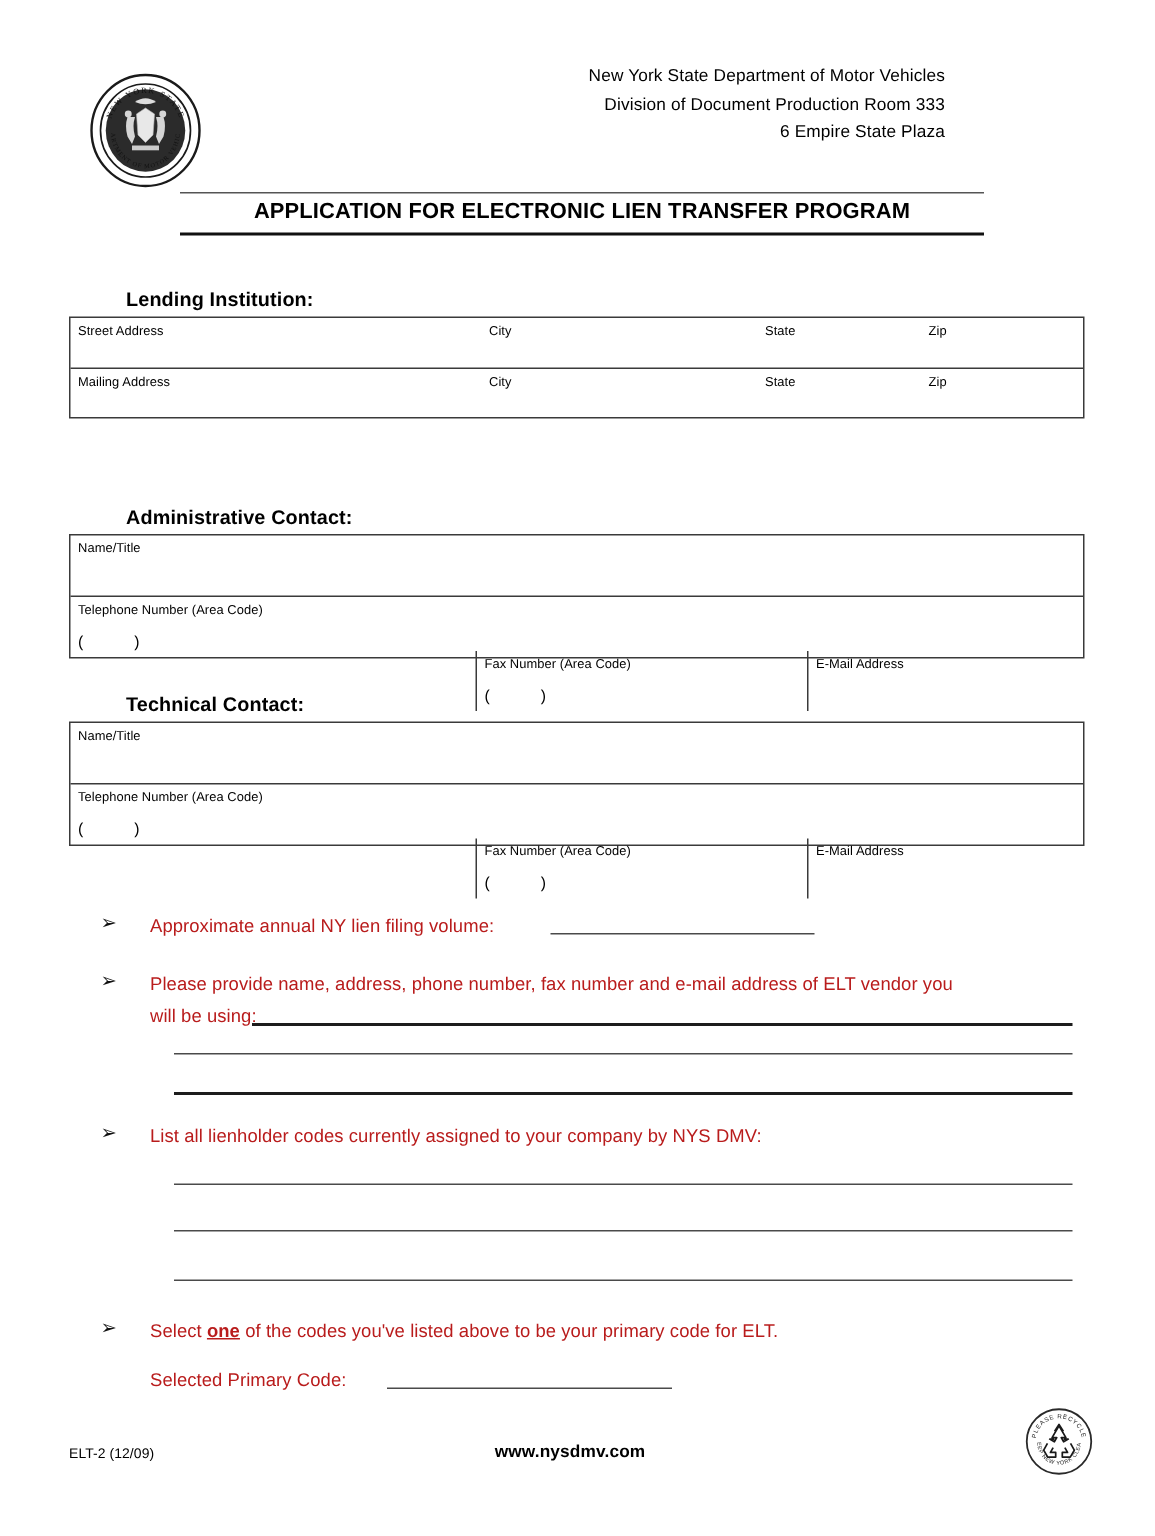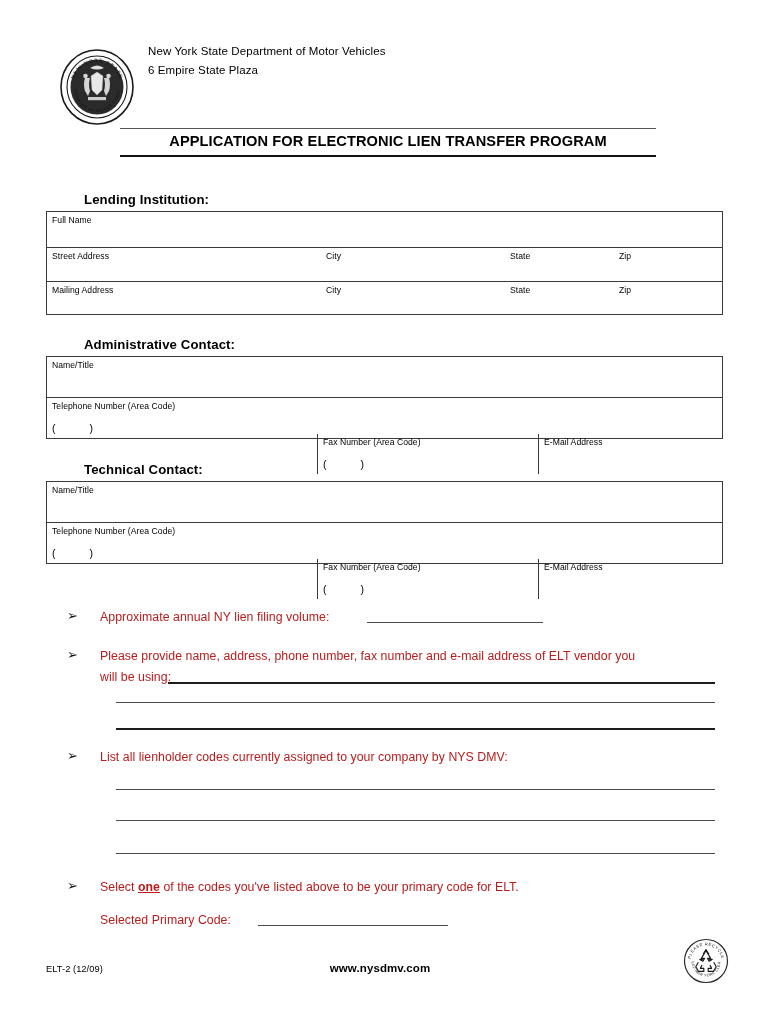--- a/index.html
+++ b/index.html
@@ -31,23 +31,23 @@
     width: 770px;
     height: 80px;
   }
   .seal {
     position: absolute;
     left: 58px; top: 6px;
     width: 78px; height: 78px;
   }
   .agency-lines {
     position: absolute;
-    left: 148px; top: 0;
+    left: 160px; top: 0;
     width: 470px;
-    text-align: left;
+    text-align: right;
   }
   .agency-lines div {
     font-size: 11.5px;
     line-height: 18.5px;
     letter-spacing: 0.1px;
     white-space: nowrap;
   }
 
   .rule {
     position: absolute;
@@ -204,36 +204,32 @@
           <circle cx="27.5" cy="28" r="2.3"></circle>
           <circle cx="50.5" cy="28" r="2.3"></circle>
         </g>
         <path d="M32 20 q7 -5 14 0 q-7 3 -14 0 z" fill="#dddddd"></path>
         <rect x="30" y="49" width="18" height="3.2" fill="#cccccc"></rect>
       </svg>
     </div>
 
     <div class="agency-lines">
       <div>New York State Department of Motor Vehicles</div>
+      <div>Division of Document Production Room 333</div>
       <div>6 Empire State Plaza</div>
     </div>
   </div>
 
   <div class="rule title-rule-top"></div>
   <div class="form-title">APPLICATION FOR ELECTRONIC LIEN TRANSFER PROGRAM</div>
   <div class="rule title-rule-bottom"></div>
 
   <div class="section-heading" style="left:46px; top:192px;">Lending Institution:</div>
 
   <div class="ftable" style="top:211px;">
-    <div class="frow" style="height:36px;">
-      <div class="fcell" style="left:0; width:677px;">
-        <span class="flabel">Full Name</span>
-      </div>
-    </div>
     <div class="frow" style="height:34px;">
       <div class="fcell" style="left:0; width:274px;">
         <span class="flabel">Street Address</span>
       </div>
       <div class="fcell" style="left:274px; width:184px;">
         <span class="flabel">City</span>
       </div>
       <div class="fcell" style="left:458px; width:109px;">
         <span class="flabel">State</span>
       </div>

